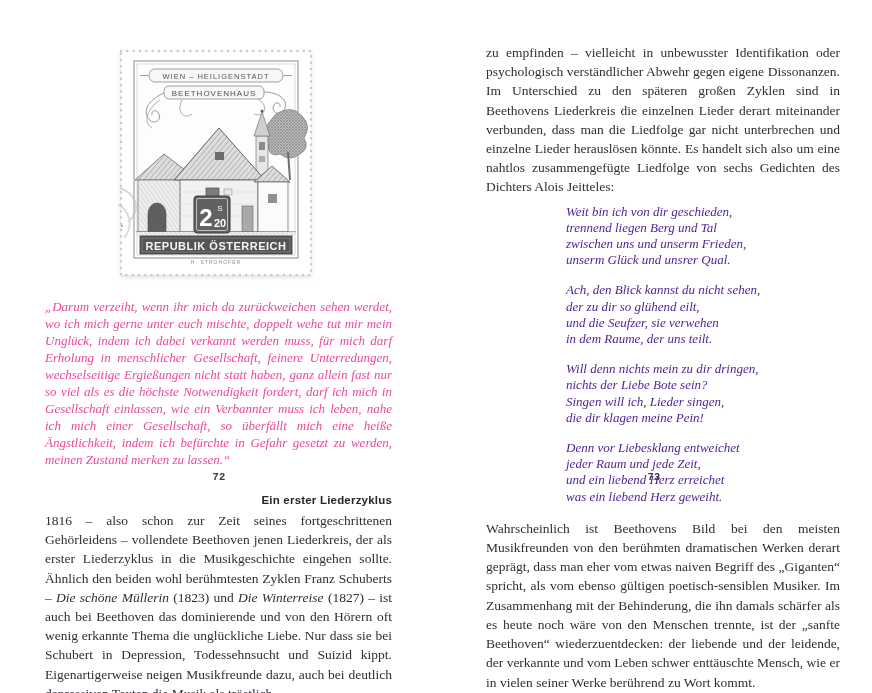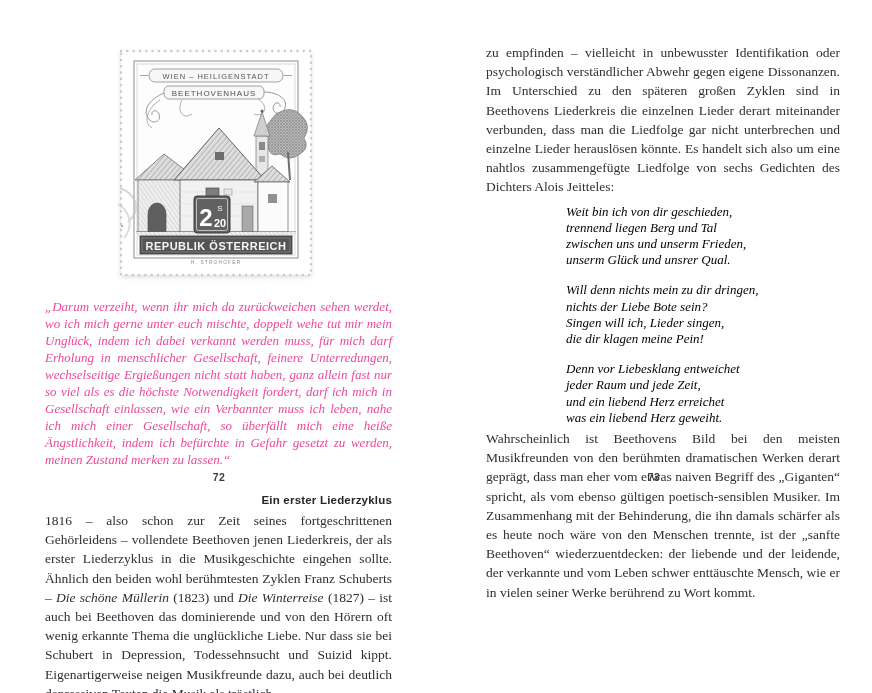--- a/index.html
+++ b/index.html
@@ -23,30 +23,30 @@
   .heading{
     margin:26px 0 0 0;font-family:"Liberation Sans",sans-serif;
     font-weight:700;font-size:11.5px;letter-spacing:0.2px;color:#25252b;text-align:right;
   }
   .body{
     margin:5px 0 0 0;font-size:13.5px;line-height:19.2px;
     text-align:justify;hyphens:auto;
   }
   .body .it{font-style:italic;}
   .page-right .body.first{margin-top:43px;}
-  .page-right .body.second{margin-top:3px;}
+  .page-right .body.second{margin-top:14px;}
   .poem{
     margin:7px 0 0 80px;font-style:italic;font-size:13px;line-height:16.2px;
-    color:#000000;
+    color:#4c1d95;
   }
   .stanza{margin-bottom:14px;}
   .stanza:last-child{margin-bottom:0;}
   .pageno{
     position:absolute;bottom:16px;left:0;width:100%;text-align:center;
-    font-family:Liberation Sans, sans-serif;font-size:10.5px;
+    font-family:Liberation Mono, monospace;font-size:10.5px;
     font-weight:700;color:#3a3a42;letter-spacing:0.3px;
   }
   .page-left .pageno{padding-left:1px;}
 </style>
 </head>
 <body>
 
 <div class="spread">
 
   <div class="page page-left">
@@ -161,20 +161,26 @@
     <p class="body first">zu empfinden – vielleicht in unbewusster Identifikation oder psychologisch verständlicher Abwehr gegen eigene Dissonanzen. Im Unterschied zu den späteren großen Zyklen sind in Beethovens Liederkreis die einzelnen Lieder derart miteinander verbunden, dass man die Liedfolge gar nicht unterbrechen und einzelne Lieder herauslösen könnte. Es handelt sich also um eine nahtlos zusammengefügte Liedfolge von sechs Gedichten des Dichters Alois Jeitteles:</p>
 
     <div class="poem">
       <div class="stanza">
         <div>Weit bin ich von dir geschieden,</div>
         <div>trennend liegen Berg und Tal</div>
         <div>zwischen uns und unserm Frieden,</div>
         <div>unserm Glück und unsrer Qual.</div>
       </div>
       <div class="stanza">
+        <div>Ach, den Blick kannst du nicht sehen,</div>
+        <div>der zu dir so glühend eilt,</div>
+        <div>und die Seufzer, sie verwehen</div>
+        <div>in dem Raume, der uns teilt.</div>
+      </div>
+      <div class="stanza">
         <div>Will denn nichts mein zu dir dringen,</div>
         <div>nichts der Liebe Bote sein?</div>
         <div>Singen will ich, Lieder singen,</div>
         <div>die dir klagen meine Pein!</div>
       </div>
       <div class="stanza">
         <div>Denn vor Liebesklang entweichet</div>
         <div>jeder Raum und jede Zeit,</div>
         <div>und ein liebend Herz erreichet</div>
         <div>was ein liebend Herz geweiht.</div>

